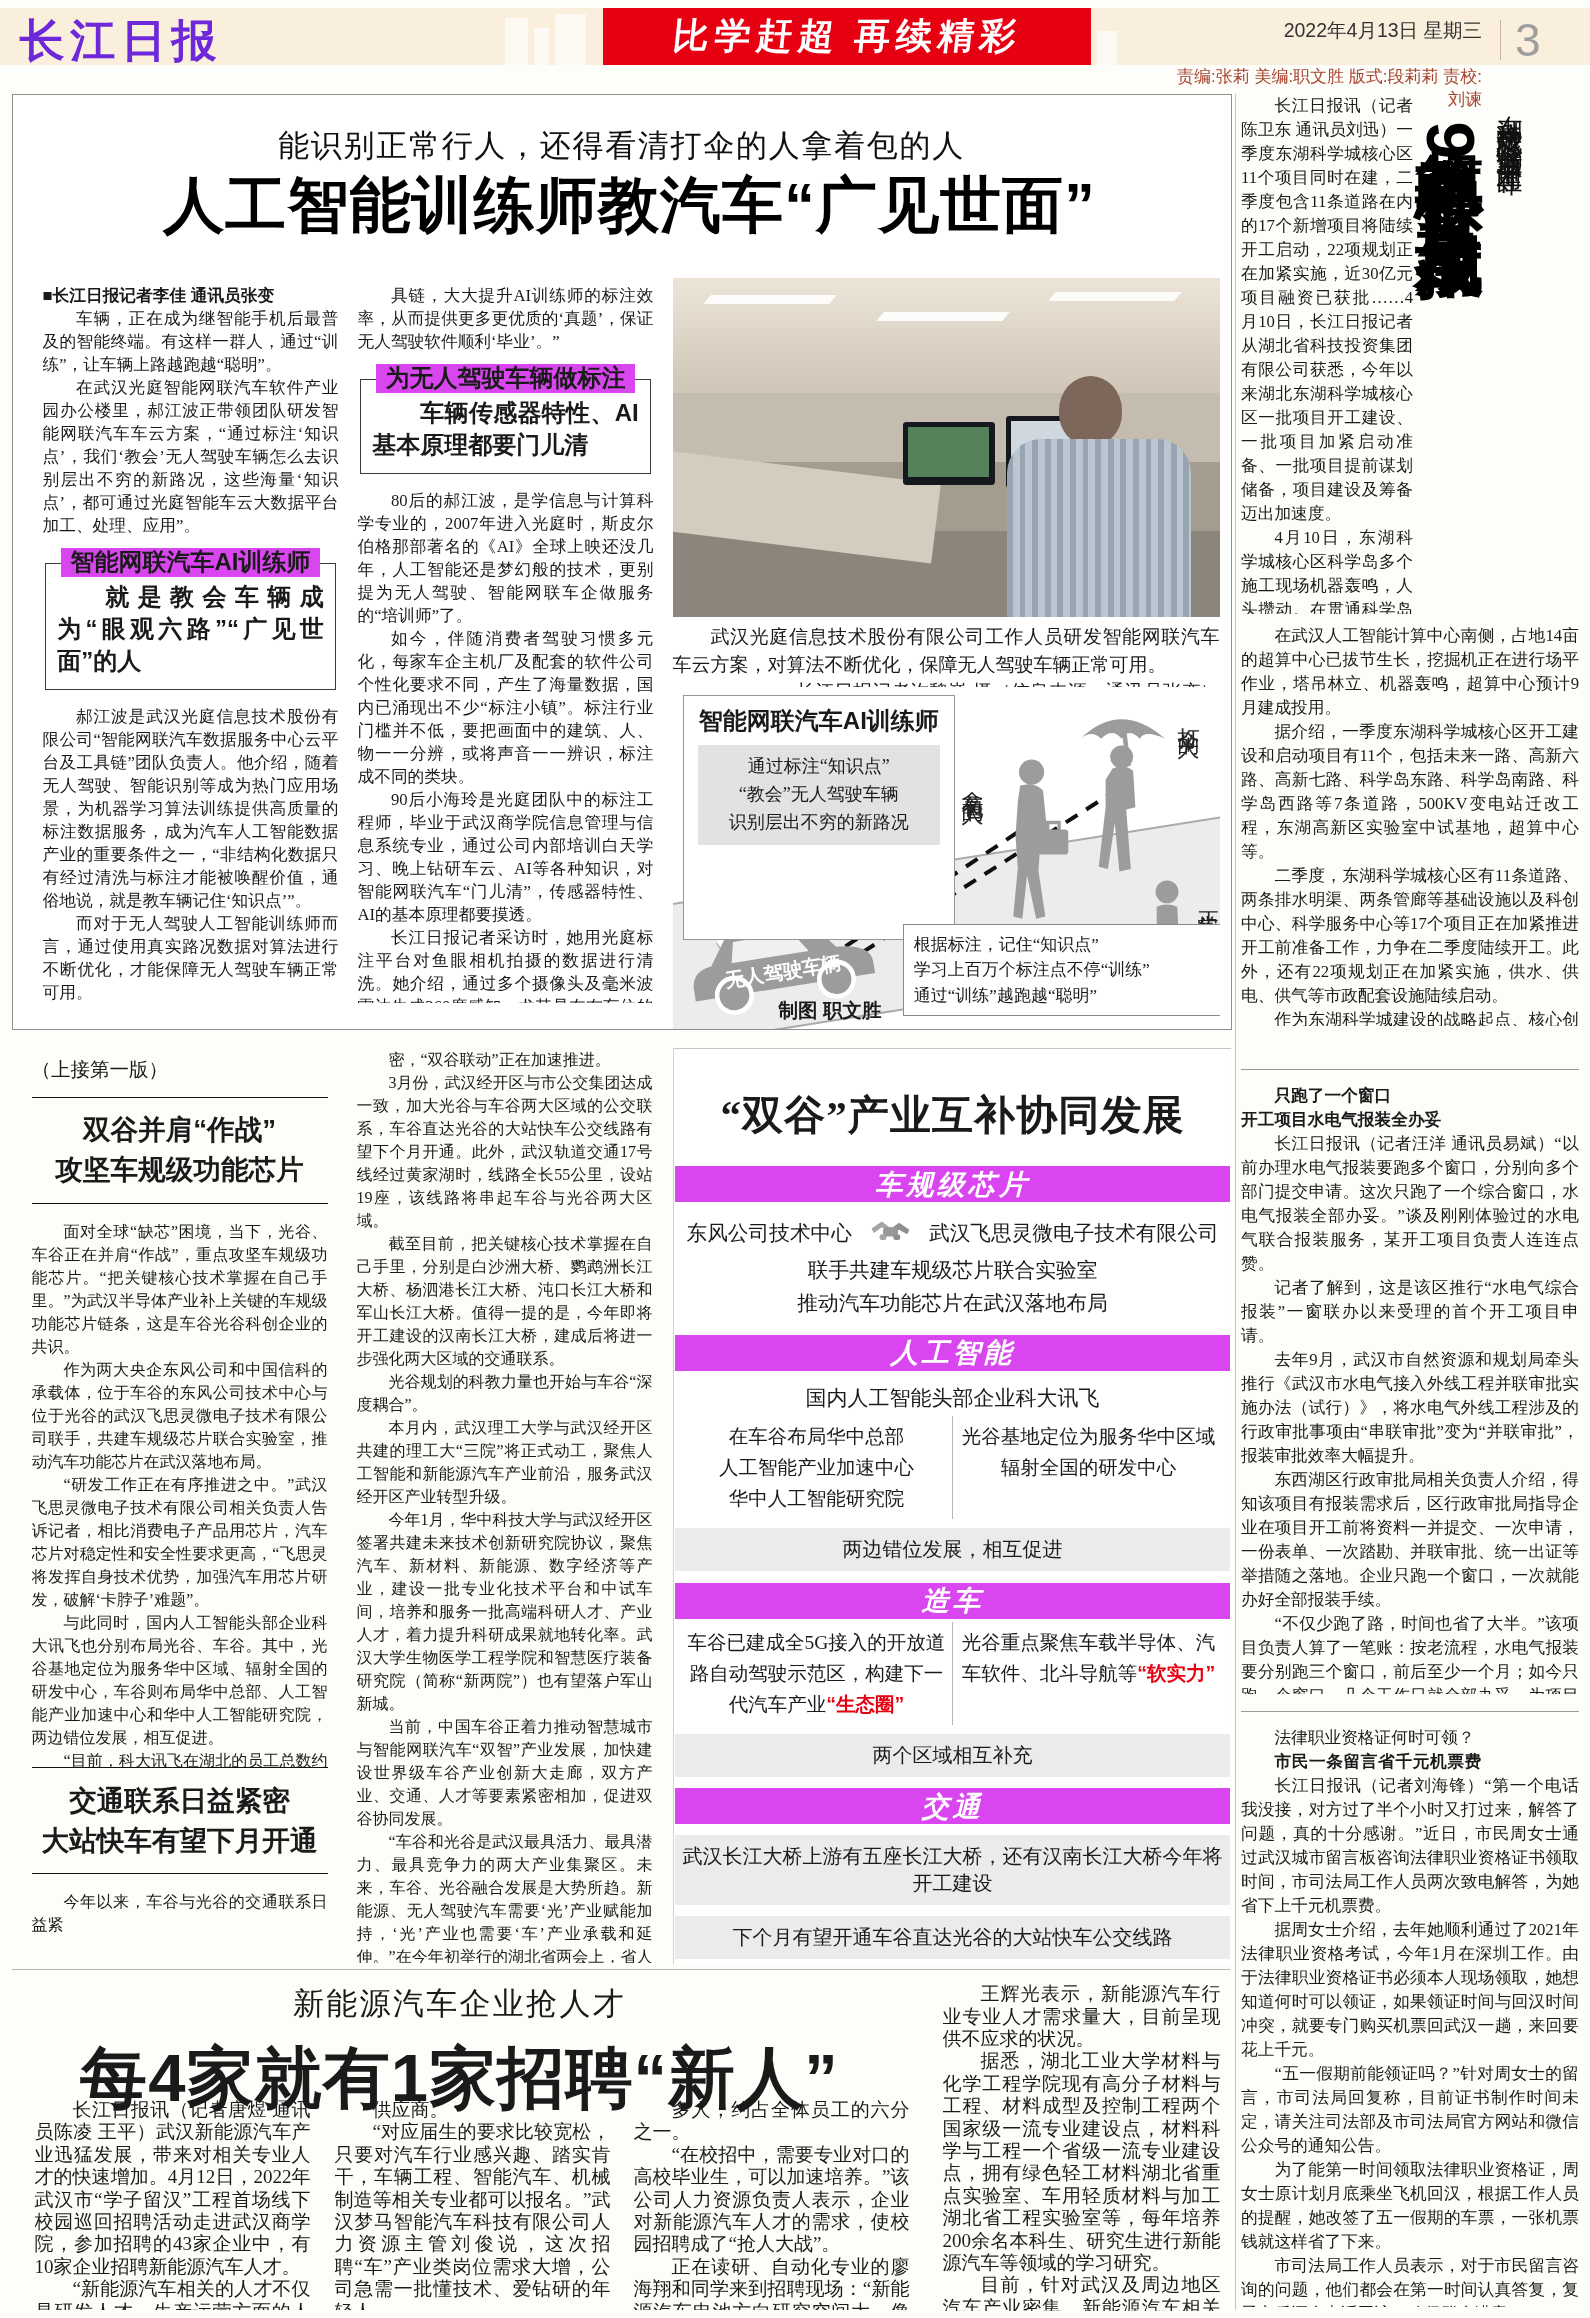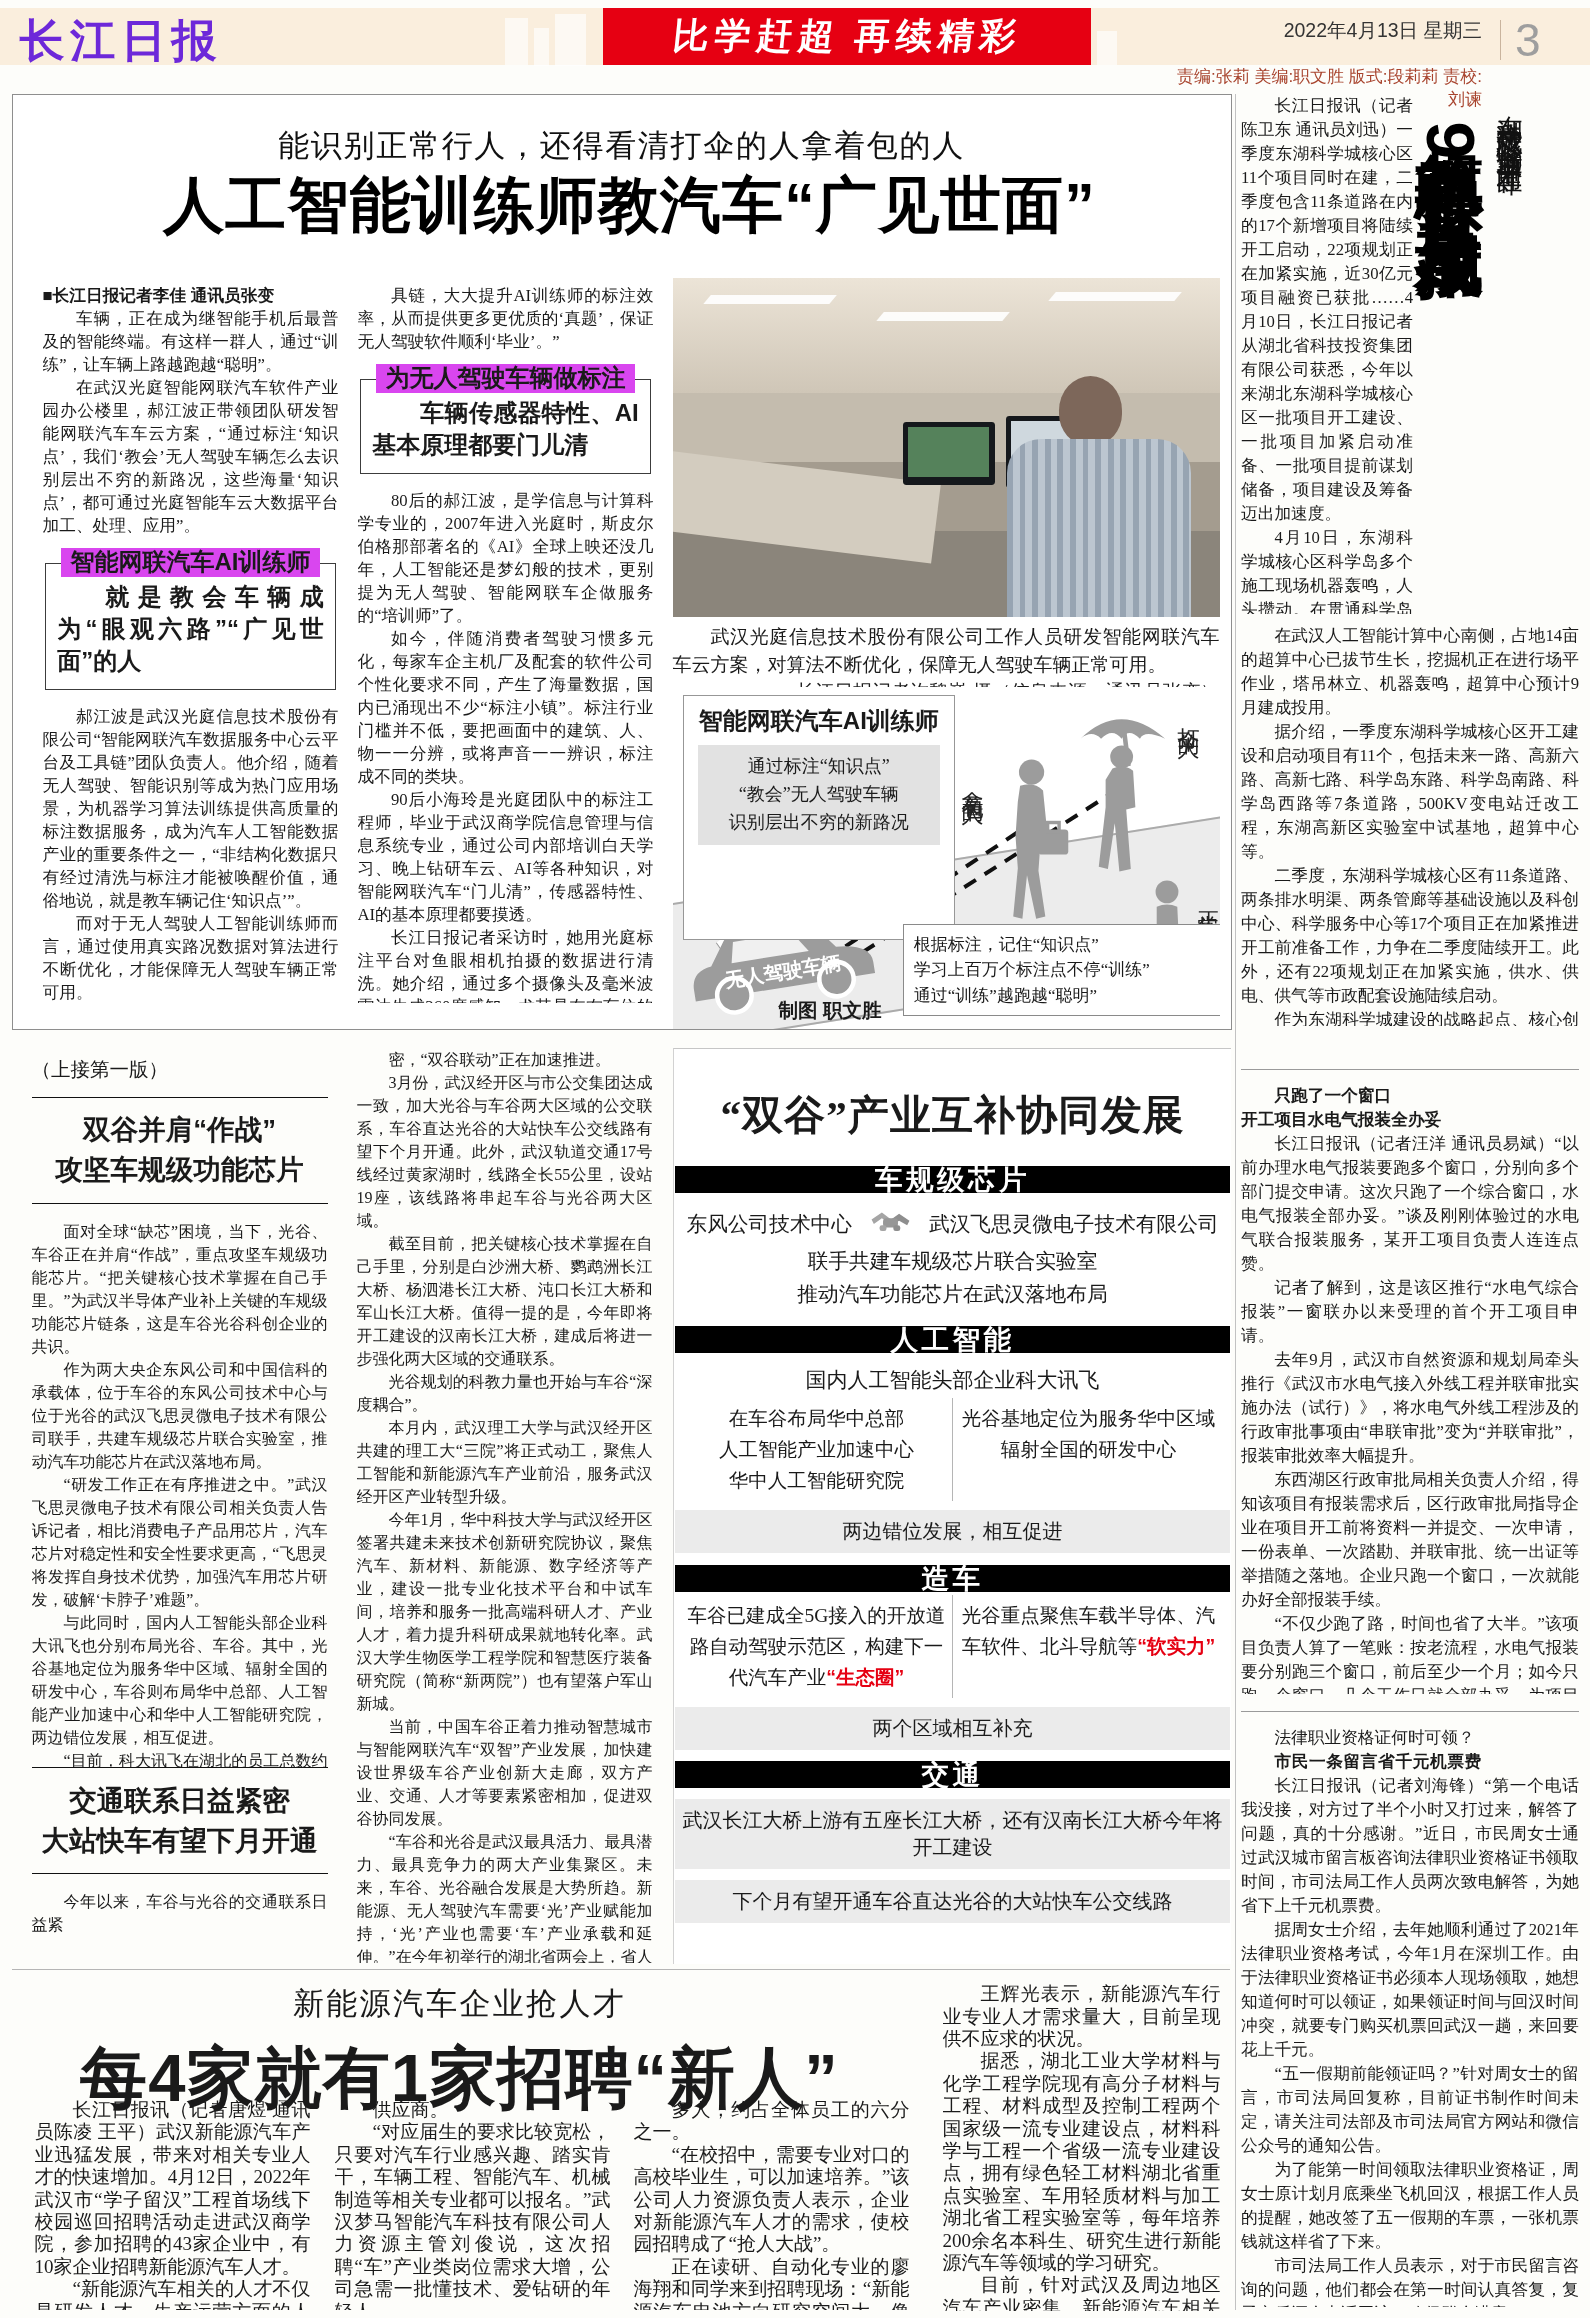--- a/index.html
+++ b/index.html
@@ -110,23 +110,23 @@
   .cont-line{font-size:19.5px;margin:8px 0 13.8px 0;}
   .head-rule-box{border-top:1.7px solid #111;border-bottom:1.7px solid #111;padding:12.6px 0;margin:0 0 16px 0;
                  text-align:center;font-size:27.6px;font-weight:bold;line-height:1.45;
                  font-family:"Liberation Sans","DejaVu Sans",sans-serif;}
   .cont-paras1{height:547px;overflow:hidden;}
 
   
   .panel{position:absolute;left:673px;top:1048px;width:557px;height:915px;overflow:hidden;background:#fff;
          border-top:1.1px solid #c6c6c6;border-left:1.1px solid #d2d2d2;}
   .panel-title{margin:39px 0 23px 0;text-align:center;font-size:41px;font-weight:900;letter-spacing:1.1px;}
-  .band{height:27px;background:#000000;color:#fff;display:flex;align-items:center;justify-content:center;
+  .band{height:36px;background:#d946ef;color:#fff;display:flex;align-items:center;justify-content:center;
         font-size:27.6px;font-weight:bold;letter-spacing:3.4px;margin:0 1.1px;
-        font-family:"Liberation Sans","DejaVu Sans",sans-serif;}
+        font-family:"Liberation Sans","DejaVu Sans",sans-serif;font-style:italic;}
   .partners{display:flex;align-items:center;justify-content:center;gap:16px;margin:15px 4.6px 5.7px 4.6px;
             font-size:20.7px;font-family:"Liberation Sans","DejaVu Sans",sans-serif;}
   .p-lines{text-align:center;font-size:20.7px;line-height:1.6;margin:3.4px 0 15px 0;}
   .lead-line{text-align:center;font-size:21px;margin:12.6px 0 4.6px 0;font-family:"Liberation Sans","DejaVu Sans",sans-serif;}
   .split{display:flex;margin:3.4px 6.9px 9.2px 6.9px;}
   .split .cell{flex:1;font-size:19.5px;line-height:1.6;text-align:center;padding:4.6px 5.7px;}
   .split .cell + .cell{border-left:1.1px solid #b5b5b5;}
   .grayband{background:#ebebeb;margin:3.4px 1.1px 11.5px 1.1px;padding:8px 5.7px;text-align:center;font-size:20px;}
   .redword{color:#e60012;font-weight:bold;font-family:"Liberation Sans","DejaVu Sans",sans-serif;}
 

